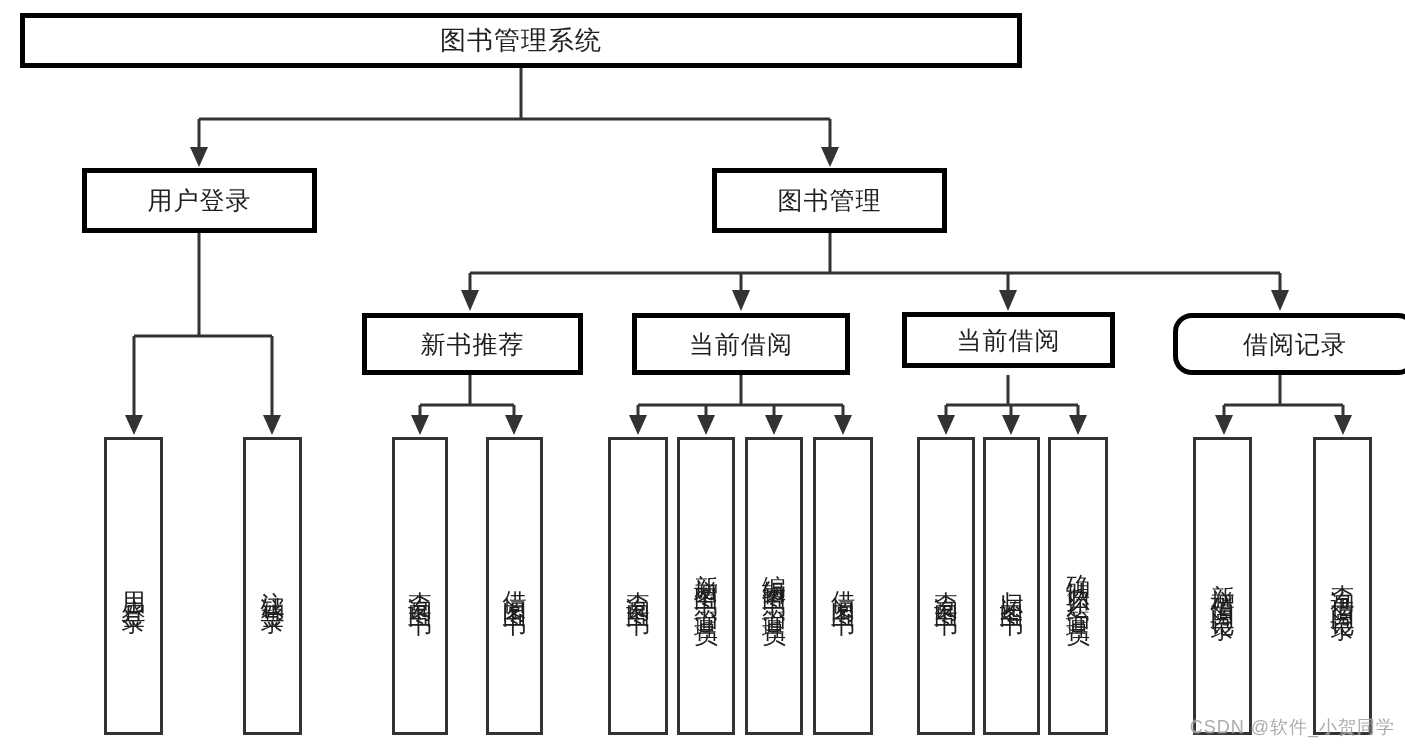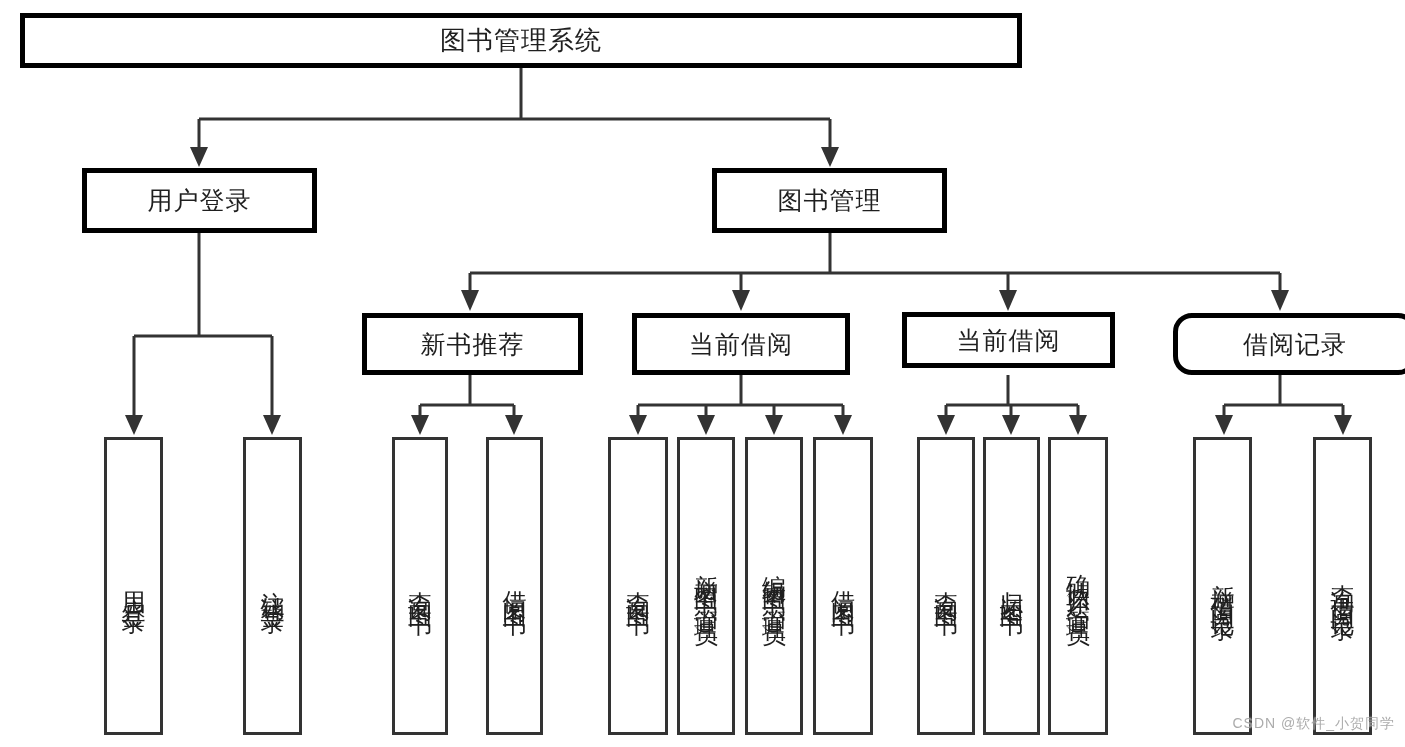--- a/index.html
+++ b/index.html
@@ -20,21 +20,21 @@
     position:absolute;z-index:2;top:437px;height:298px;background:#ffffff;
     border:3px solid #333333;box-sizing:border-box;
     display:flex;align-items:center;justify-content:center;
   }
   .vbox .vtext{
     writing-mode:vertical-rl;text-orientation:mixed;
     font-size:24px;letter-spacing:7px;line-height:1;white-space:nowrap;
   }
   .watermark{
     position:absolute;z-index:3;right:10px;top:715px;
-    font-size:14px;letter-spacing:1px;color:rgba(150,150,150,0.8);
+    font-size:18px;letter-spacing:1px;color:rgba(150,150,150,0.8);
     text-shadow:0 0 2px rgba(255,255,255,0.9);white-space:nowrap;
   }
 </style>
 </head>
 <body>
 
 <div class="stage">
 
   <svg class="wires" width="1405" height="747" viewBox="0 0 1405 747" aria-hidden="true">
     <path class="ln" d="

